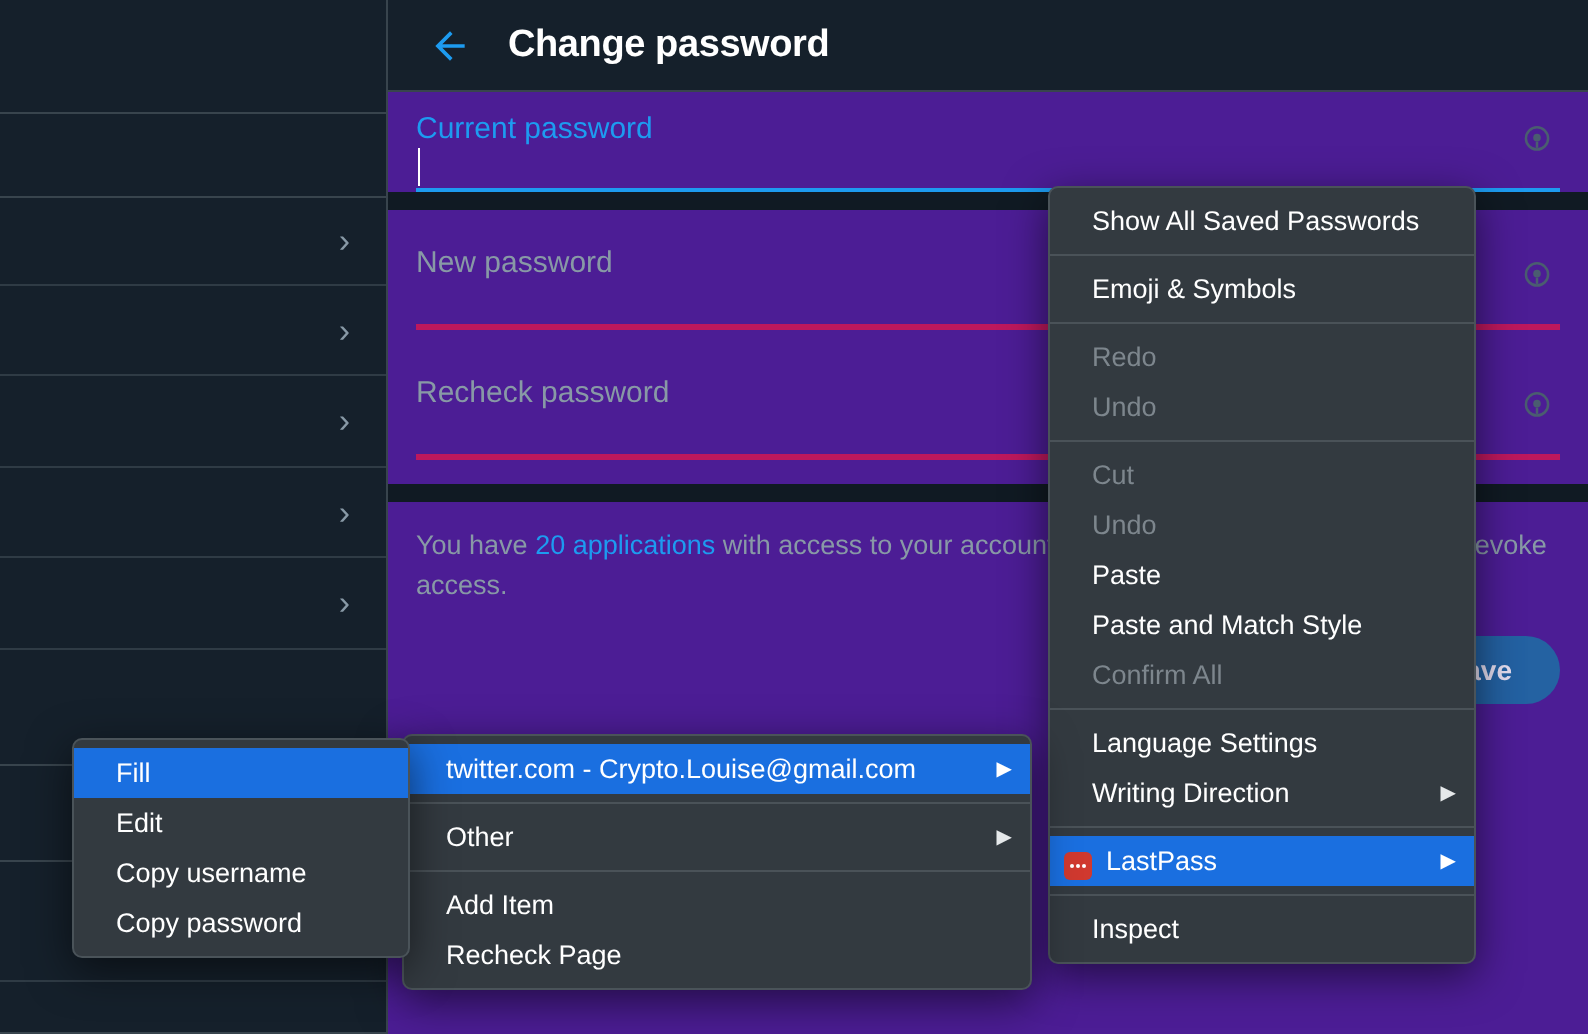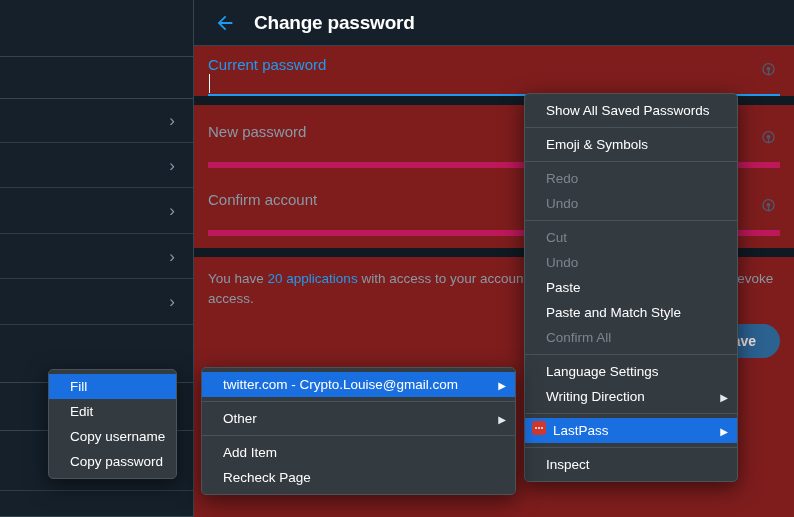--- a/index.html
+++ b/index.html
@@ -21,39 +21,39 @@
     border-bottom: 1px solid #2f3b45;
     display: flex; align-items: center; justify-content: flex-end;
     padding-right: 18px;
   }
   .sb-row.plain { border-bottom: 1px solid #38444d; }
   .chev { color: #8899a6; font-size: 17px; line-height: 1; font-weight: 300; }
 
   
   .main {
     position: absolute; left: 194px; top: 0; right: 0; bottom: 0;
-    background: #7f1d1d;
+    background: #4c1d95;
   }
   .topbar {
     height: 46px; border-bottom: 1px solid #38444d;
     display: flex; align-items: center; padding-left: 16px;
     background: #15202b;
   }
   .back-arrow {
     width: 30px; height: 30px; display: flex; align-items: center; justify-content: center;
     color: #1d9bf0; margin-right: 14px;
   }
   .page-title {
     color: #ffffff; font-size: 19px; font-weight: bold; letter-spacing: -0.2px;
   }
 
   .form-area { padding: 0; }
   .field {
     position: relative; margin: 0 14px; padding: 10px 0 4px 0;
-    border-bottom: 6px solid #be185d;
+    border-bottom: 3px solid #be185d;
   }
   .field.focused { border-bottom: 2px solid #1d9bf0; padding-bottom: 3px; }
   .field-label { font-size: 15px; color: #8899a6; padding-bottom: 18px; }
   .field.focused .field-label { color: #1d9bf0; }
   .caret {
     position: absolute; left: 1px; top: 28px; width: 1px; height: 19px; background: #ffffff;
   }
   .lp-icon {
     position: absolute; right: 2px; top: 50%; transform: translateY(-50%);
     width: 19px; height: 19px;
@@ -84,40 +84,40 @@
     box-shadow: 0 6px 22px rgba(0,0,0,0.55);
     padding: 4px 0;
     font-size: 13.5px;
     color: #ffffff;
   }
   .mi {
     position: relative;
     padding: 3px 26px 3px 21px;
     line-height: 19px;
     white-space: nowrap;
-    display: flex; align-items: flex-start;
+    display: flex; align-items: flex-end;
   }
   .mi.dim { color: #7d868d; }
   .mi.sel { background: #1a6fe0; color: #ffffff; }
   .mi .arrow {
     position: absolute; right: 9px; top: 50%; transform: translateY(-50%);
     font-size: 10px; color: #e6e9eb;
   }
   .mi.sel .arrow { color: #ffffff; }
   .msep { height: 1px; background: #4a5258; margin: 4px 0; }
   .lp-badge {
     width: 14px; height: 14px; border-radius: 3px; background: #d0392f;
     display: inline-flex; align-items: center; justify-content: center;
     margin-right: 7px; margin-left: -14px; flex: none;
   }
   .lp-badge i { display: block; width: 2px; height: 2px; background: #fff; border-radius: 1px; margin: 0 0.7px; }
 
   #menu-main { left: 524px; top: 93px; width: 214px; }
   #menu-lastpass { left: 201px; top: 367px; width: 315px; }
-  #menu-entry { left: 48px; top: 369px; width: 129px; }
+  #menu-entry { left: 36px; top: 369px; width: 169px; }
 </style>
 </head>
 <body>
 
 <div id="root">
 
   <div class="sidebar" id="sidebar">
       <div class="sb-row plain" style="height: 57px;"></div>
       <div class="sb-row plain" style="height: 42px;"></div>
       <div class="sb-row" style="height: 44px;">
@@ -177,21 +177,21 @@
               <circle cx="12" cy="11" r="7" fill="none" stroke="#4a5d70" stroke-width="1.6"></circle>
               <circle cx="12" cy="10.5" r="2.4" fill="#4a5d70"></circle>
               <path d="M12 13v4" stroke="#4a5d70" stroke-width="1.6" fill="none"></path>
             </svg>
         </div>
       </div>
 
       <div style="height:13px;"></div>
 
       <div class="field">
-        <div class="field-label">Confirm account</div>
+        <div class="field-label">Recheck password</div>
         <div class="lp-icon">
           <svg width="19" height="19" viewBox="0 0 24 24">
               <circle cx="12" cy="11" r="7" fill="none" stroke="#4a5d70" stroke-width="1.6"></circle>
               <circle cx="12" cy="10.5" r="2.4" fill="#4a5d70"></circle>
               <path d="M12 13v4" stroke="#4a5d70" stroke-width="1.6" fill="none"></path>
             </svg>
         </div>
       </div>
 
       <div class="divider-band" style="margin-top:12px;"></div>

